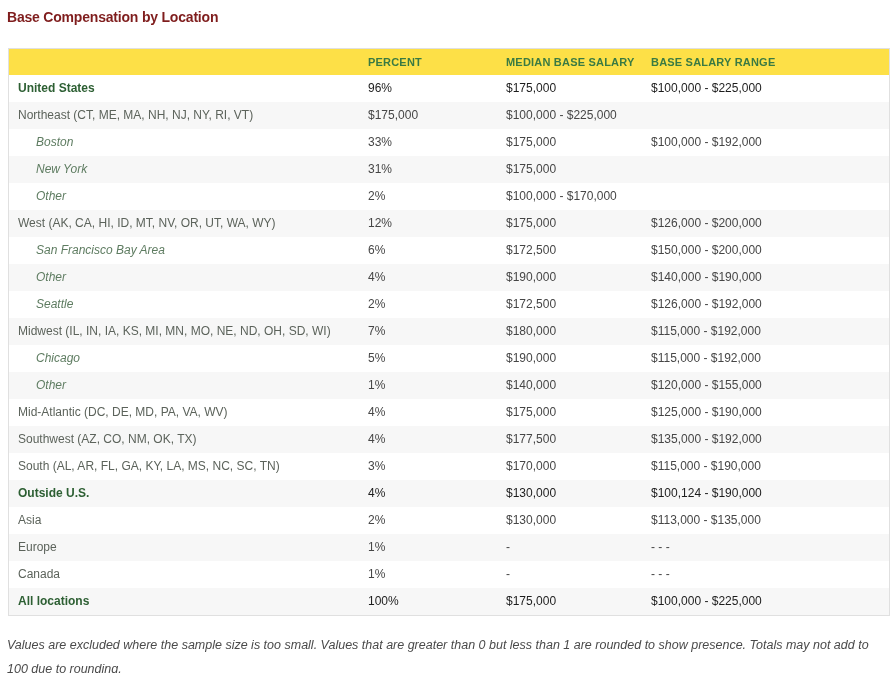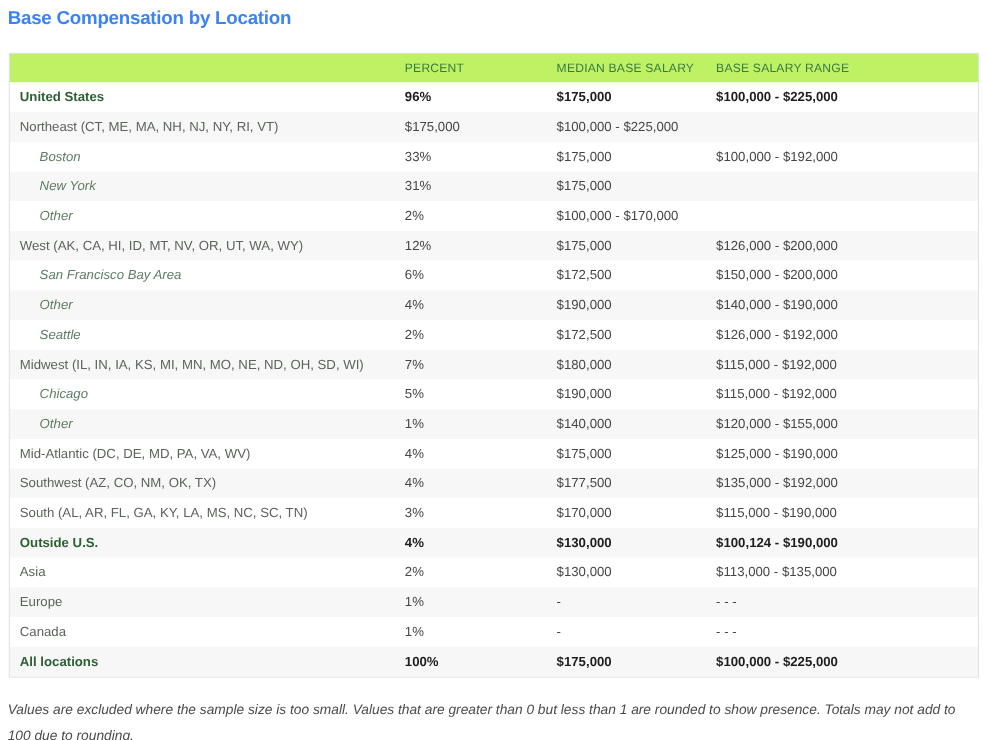--- a/index.html
+++ b/index.html
@@ -5,47 +5,47 @@
   html,body{margin:0;padding:0;background:#ffffff;}
   body{
     width:894px;height:673px;
     font-family:"Liberation Sans","DejaVu Sans",sans-serif;
     color:#464646;
     position:relative;
     overflow:hidden;
   }
   .page{padding:5px 6px 0 6px;}
   .page-title{
-    color:#3b82f6;
-    font-size:17px;
+    color:#7f1d1d;
+    font-size:14px;
     font-weight:bold;
     letter-spacing:-0.2px;
     margin:1px 0 0 1px;
     line-height:22px;
   }
   .table{
     margin:20px 0 0 2px;
     width:882px;
     border:1px solid #e0e0e0;
     box-sizing:border-box;
     font-size:12px;
   }
   .trow{
     display:grid;
     grid-template-columns:357px 138px 145px 1fr;
     height:27px;
     line-height:27px;
     align-items:center;
   }
   .thead{
-    background:#bef264;
+    background:#fde047;
     height:26px;
     line-height:26px;
     font-size:11px;
-    font-weight:normal;
+    font-weight:bold;
     color:#3a7a43;
     letter-spacing:0.2px;
   }
   .tbody .trow:nth-child(odd){background:#ffffff;}
   .tbody .trow:nth-child(even){background:#f7f7f7;}
   .cell{
     white-space:nowrap;
     overflow:hidden;
     padding-left:2px;
   }
@@ -53,21 +53,21 @@
   .trow.city .cell.label{
     padding-left:27px;
     font-style:italic;
     color:#5e7c61;
   }
   .trow.total .cell.label{
     font-weight:bold;
     color:#2d5f33;
   }
   .trow.total .cell.val{
-    font-weight:bold;
+    font-weight:normal;
     color:#1d1d1d;
   }
   .footnote{
     margin:17px 0 0 1px;
     font-style:italic;
     font-size:12.5px;
     color:#4a4a4a;
     line-height:24px;
     max-width:884px;
   }

